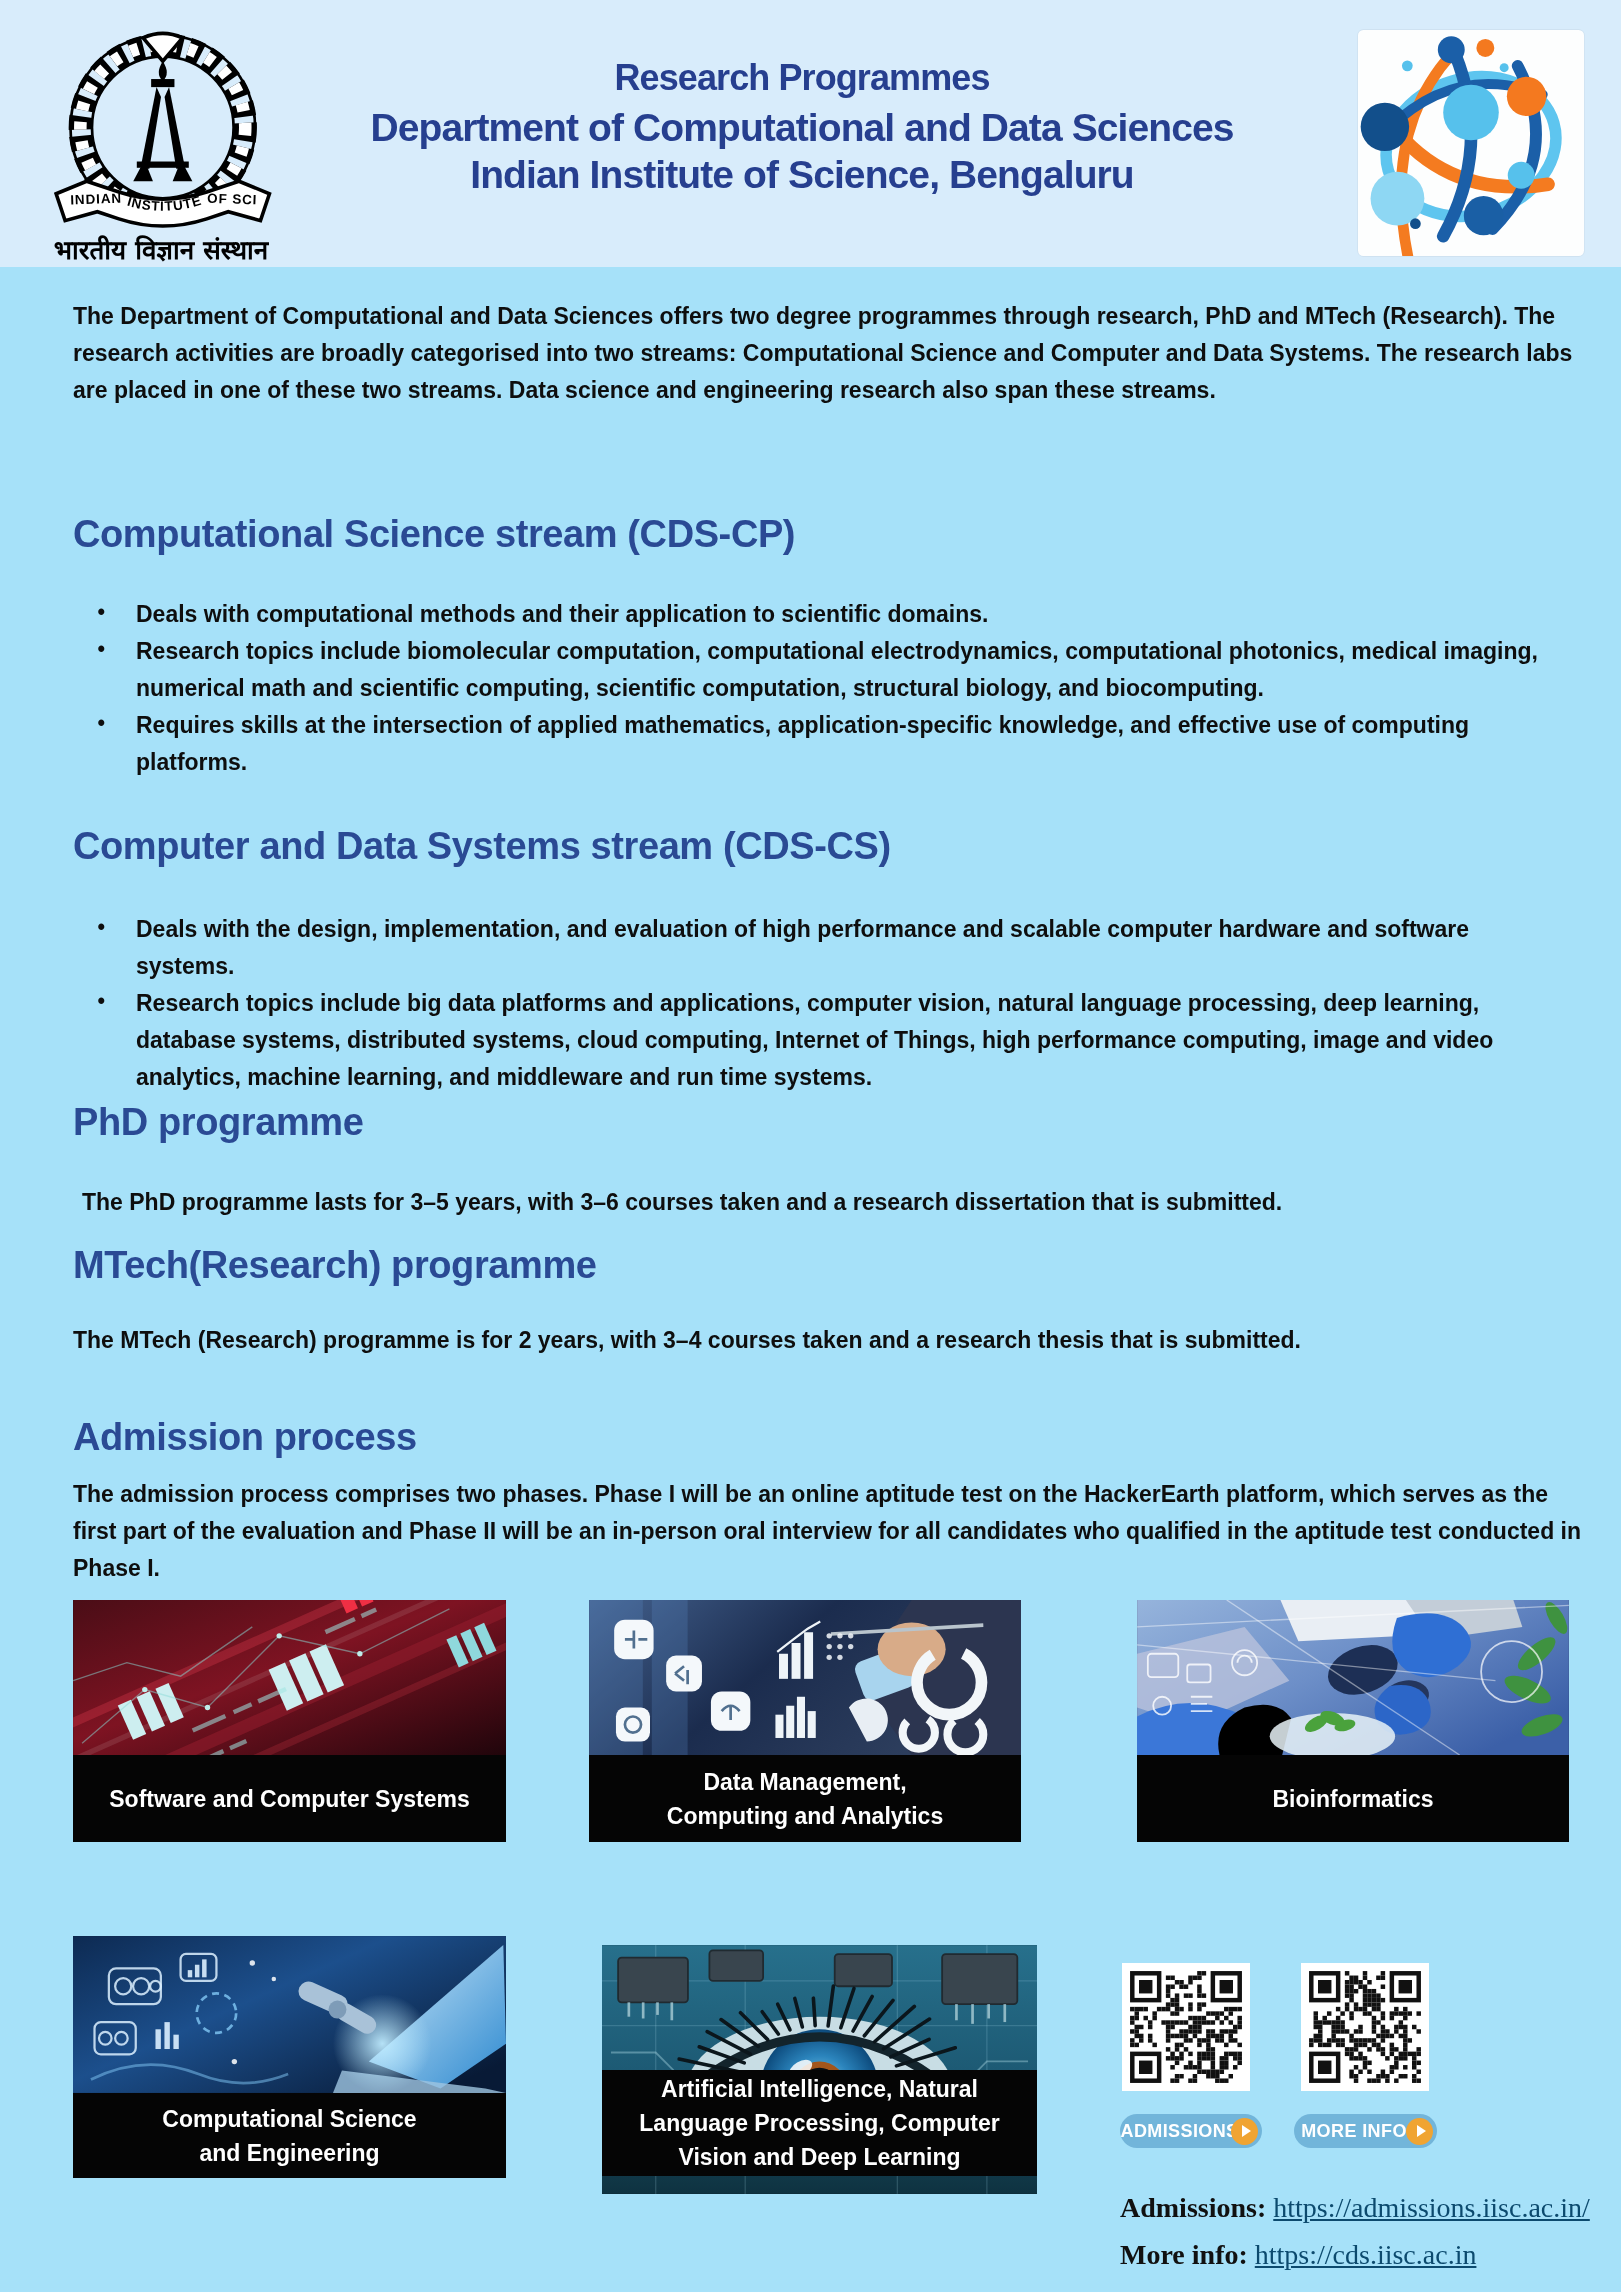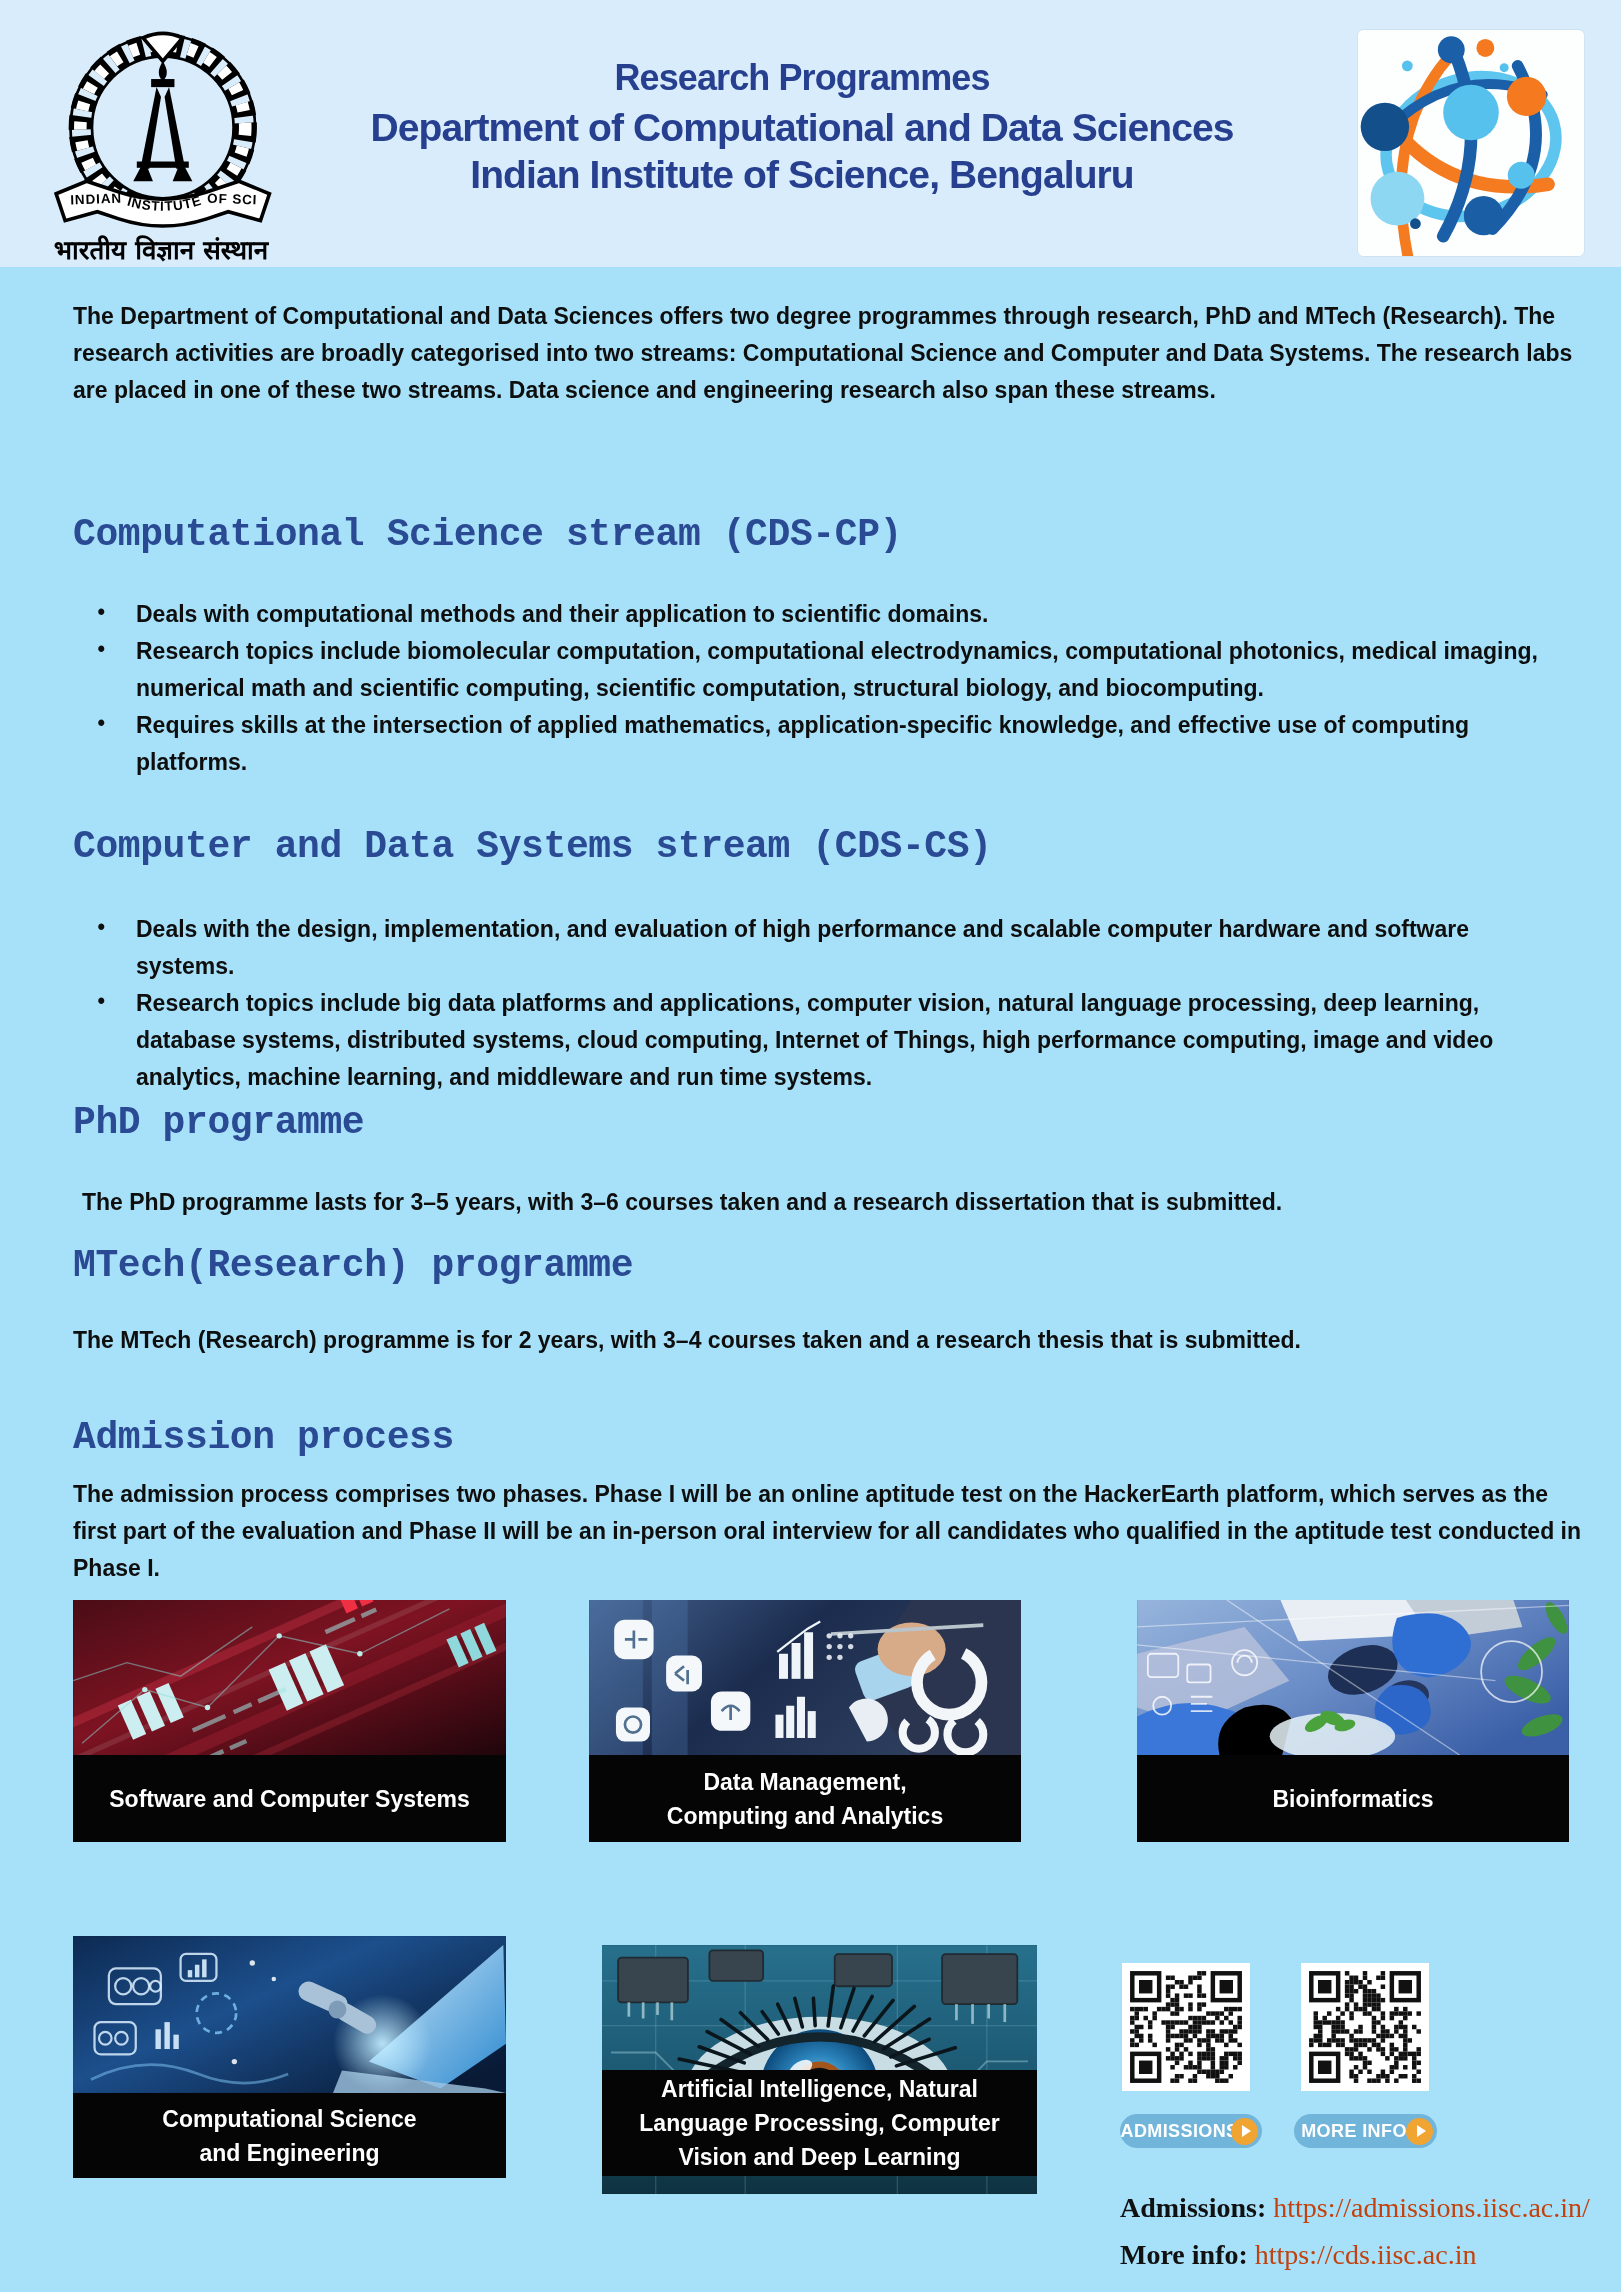--- a/index.html
+++ b/index.html
@@ -11,21 +11,21 @@
   .title-main{font-size:36px;font-weight:700;letter-spacing:-0.9px;line-height:52px;}
   .title-sub{font-size:39px;font-weight:700;letter-spacing:-0.9px;line-height:47px;}
   .iisc-logo{position:absolute;left:40px;top:18px;width:242px;height:244px;}
   .iisc-hindi{position:absolute;left:0;top:213px;width:242px;text-align:center;
               font-family:"DejaVu Sans",sans-serif;font-weight:700;font-size:26px;color:#000;}
   .cds-logo{position:absolute;left:1358px;top:29.6px;width:226px;height:226px;background:#fdfefe;
             border-radius:5.4px;box-shadow:0 0 0 0.9px rgba(0,0,0,0.04);}
   
   .tblock{position:absolute;left:73px;color:#0e0e0e;font-weight:700;}
   .para{font-size:23px;line-height:37px;width:1514px;}
-  .h2{font-size:38px;line-height:45px;color:#2a4a94;font-weight:700;letter-spacing:-0.4px;font-family:Liberation Mono, monospace;}
+  .h2{font-size:38px;line-height:45px;color:#2a4a94;font-weight:700;letter-spacing:-0.4px;}
   ul.blist{margin:12px;padding:0;list-style:none;width:1487px;font-size:23px;line-height:37px;}
   ul.blist li{position:relative;padding-left:51px;}
   ul.blist li::before{content:"\2022";position:absolute;left:12.5px;top:-1.8px;font-size:21.5px;}
   
   .card{position:absolute;background:#050505;}
   .card svg{position:absolute;left:0;top:0;display:block;}
   .caption{position:absolute;left:0;right:0;bottom:0;background:#050505;display:flex;
            align-items:center;justify-content:center;text-align:center;color:#fff;
            font-weight:700;font-size:23px;line-height:34px;white-space:pre-line;}
   .caption.overlay{bottom:18px;}
@@ -34,21 +34,21 @@
   .pill{position:absolute;height:34px;border-radius:17px;background:#72b5da;display:flex;
         align-items:center;justify-content:center;color:#fff;font-weight:700;font-size:18px;
         letter-spacing:0.4px;cursor:pointer;}
   .pill .arrow{position:absolute;right:3.6px;top:3.6px;width:27px;height:27px;border-radius:50%;
         background:#f0a432;display:flex;align-items:center;justify-content:center;}
   .pill .arrow i{display:block;width:0;height:0;border-left:9.9px solid #fff;
         border-top:6.3px solid transparent;border-bottom:6.3px solid transparent;margin-left:2.7px;}
   .pill .lbl{padding-right:23px;}
   .linkline{position:absolute;left:1120px;font-family:"Liberation Serif",serif;font-size:28px;color:#111;}
   .linkline .lbl{font-weight:700;}
-  .linkline .url{color:#c2410c;cursor:pointer;}
+  .linkline .url{color:#0c4a6e;cursor:pointer;text-decoration:underline;}
 </style>
 </head>
 <body>
 
 <div class="page">
 
   <div class="header">
 
     <div class="iisc-logo">
       <svg width="242" height="244" viewBox="0 0 270 272">

